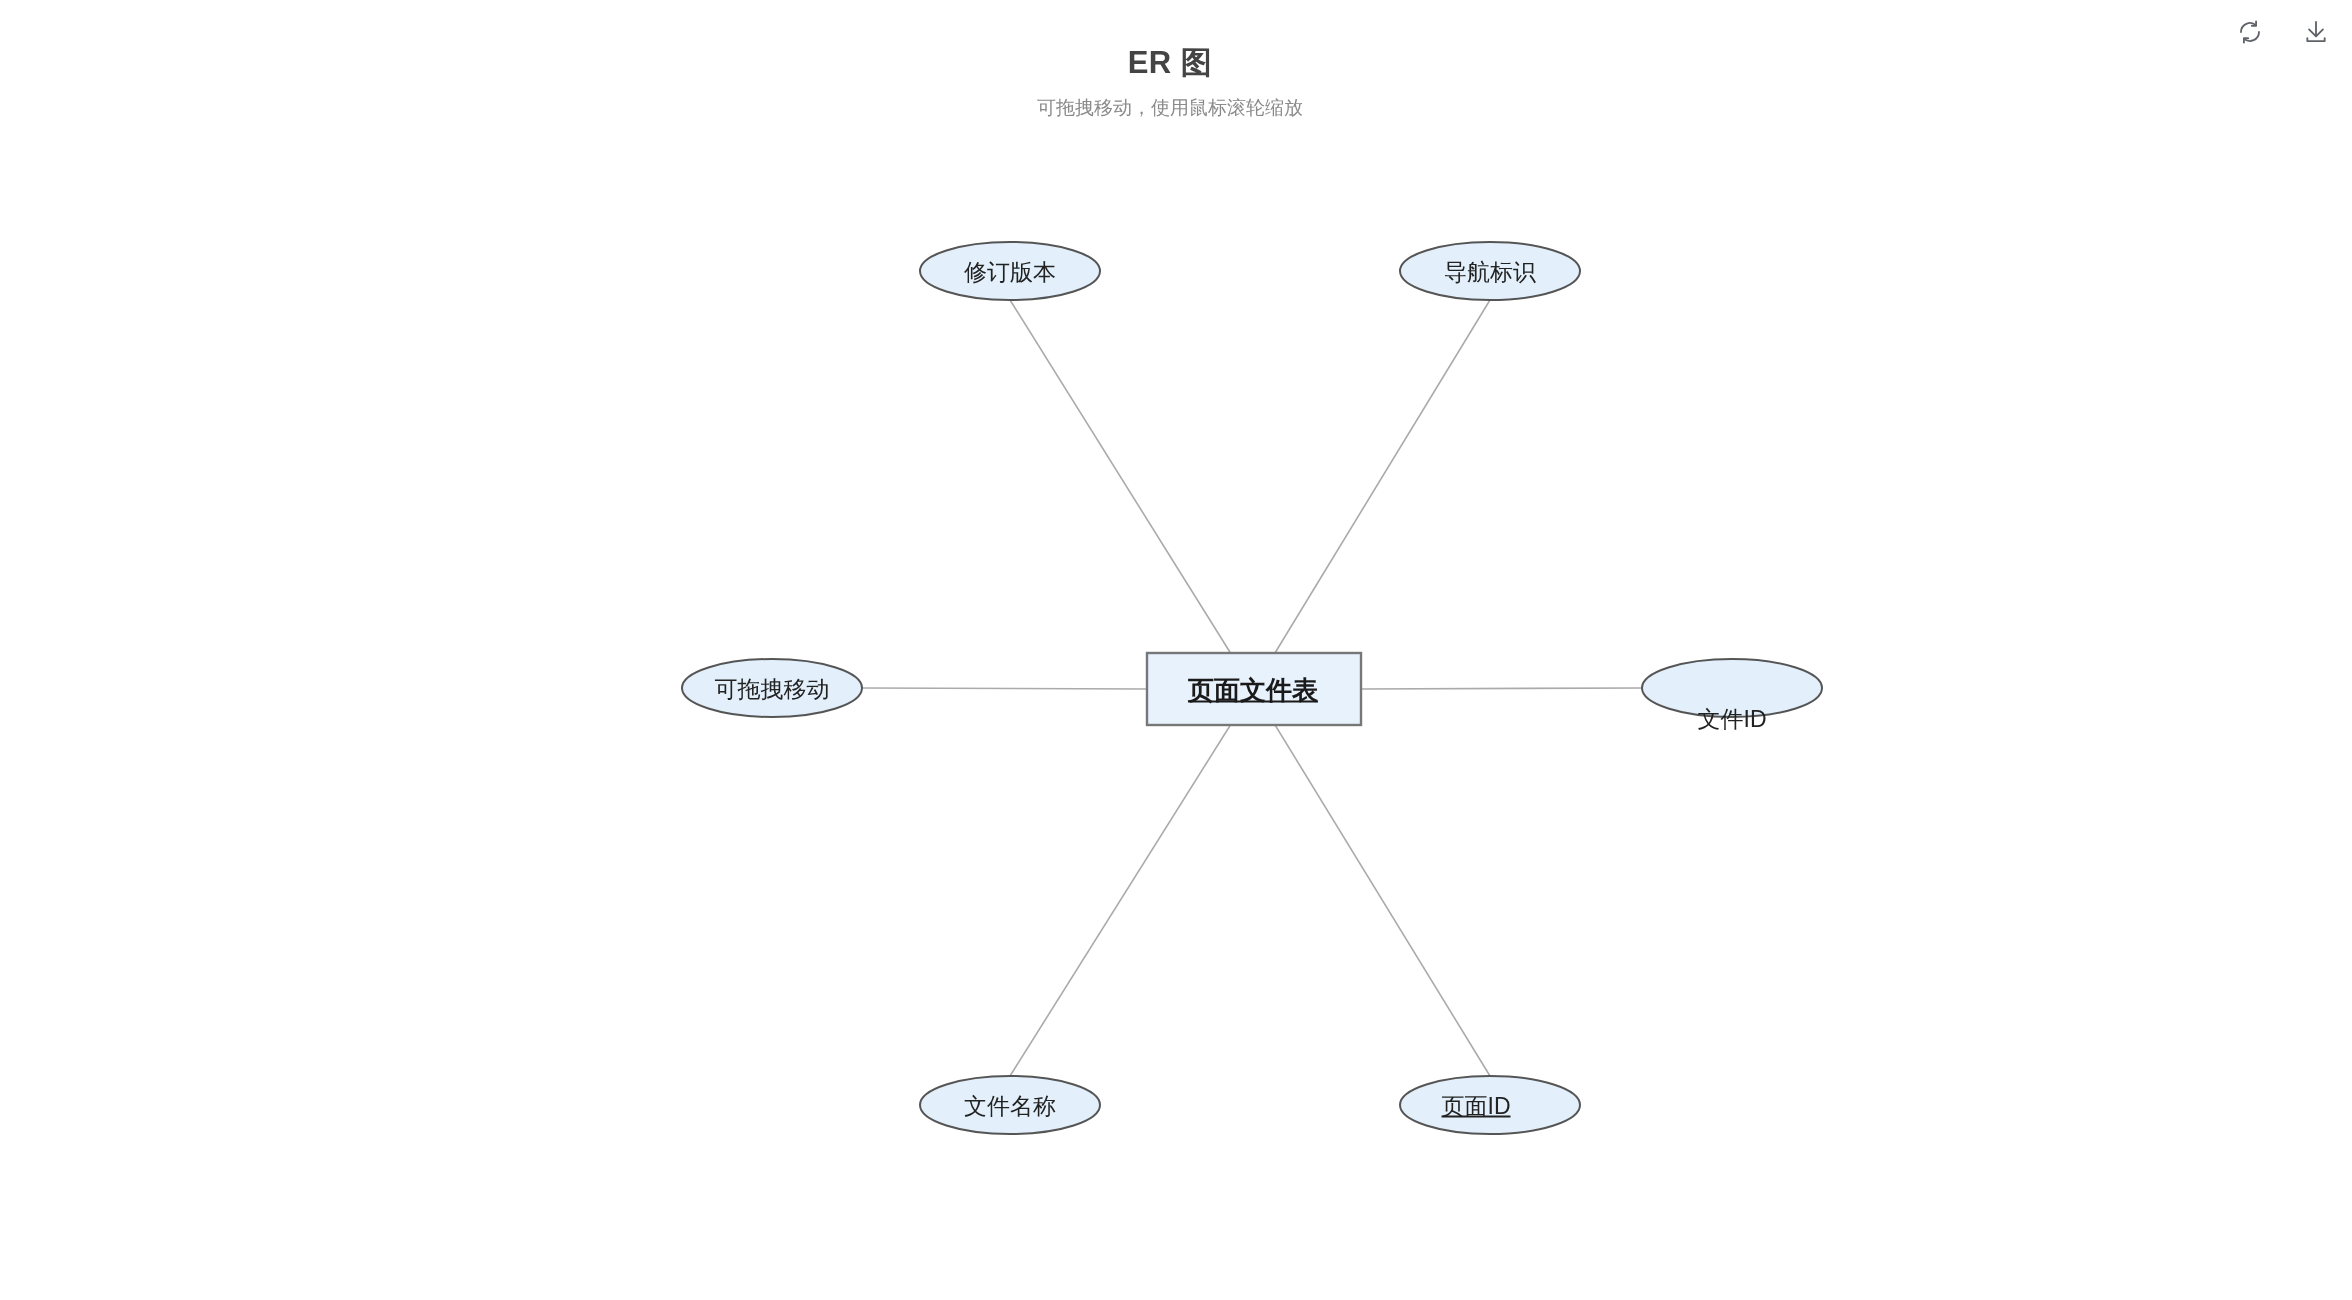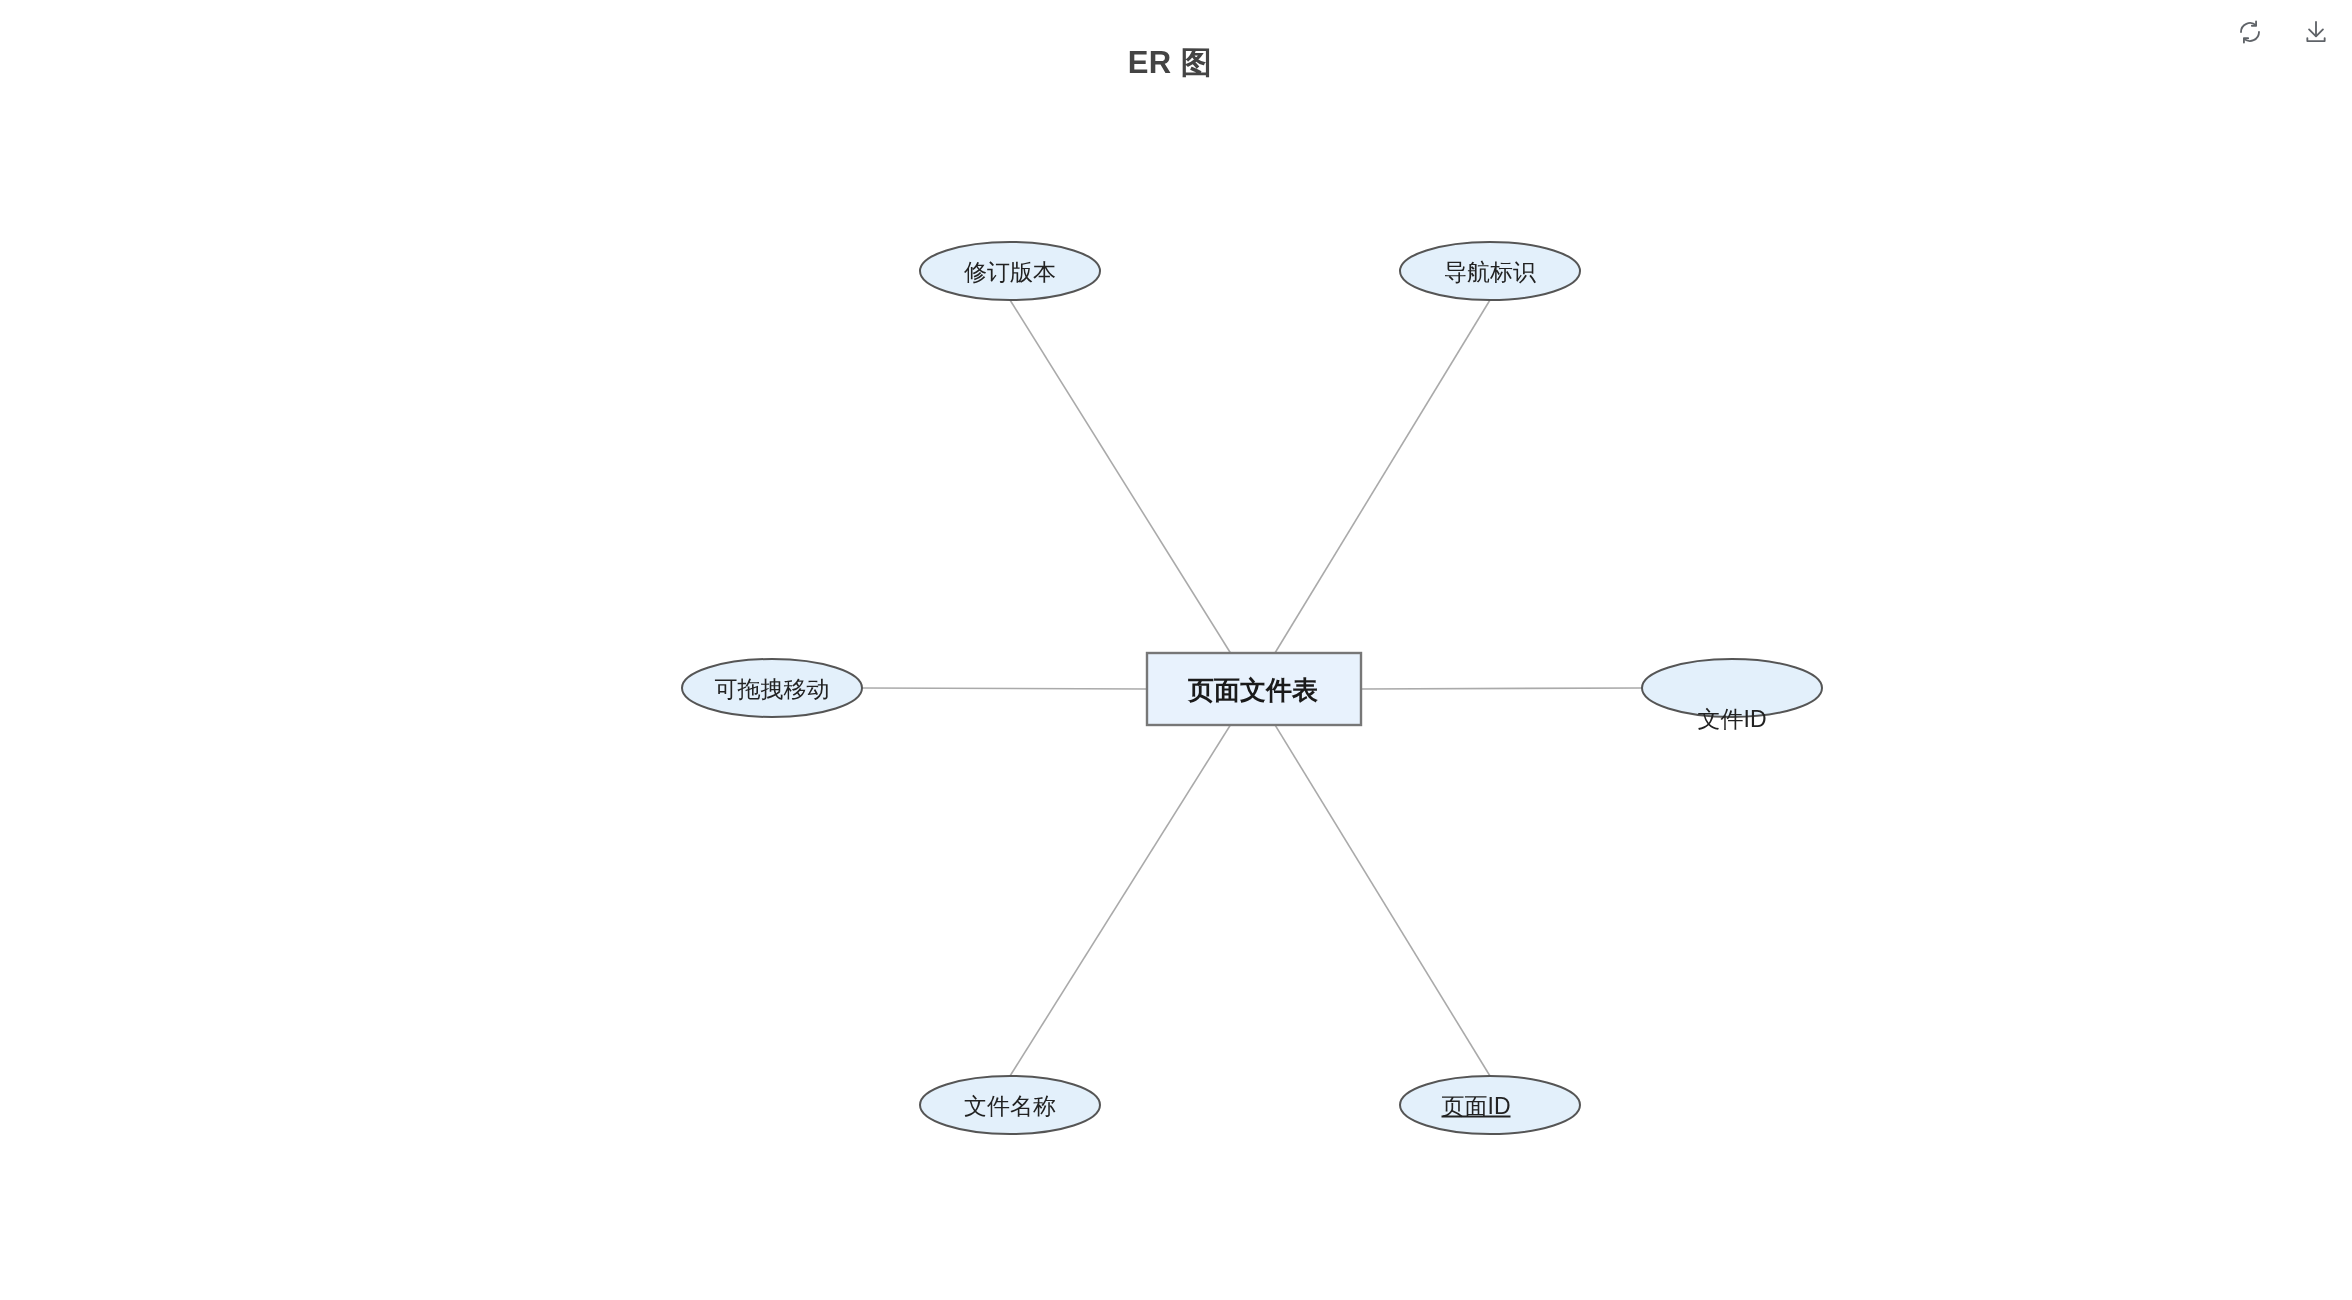--- a/index.html
+++ b/index.html
@@ -116,32 +116,33 @@
     <ellipse cx="772" cy="688" rx="90" ry="29" fill="#e3f0fb" stroke="#555555" stroke-width="2"></ellipse>
     <ellipse cx="1732" cy="688" rx="90" ry="29" fill="#e3f0fb" stroke="#555555" stroke-width="2"></ellipse>
     <ellipse cx="1010" cy="1105" rx="90" ry="29" fill="#e3f0fb" stroke="#555555" stroke-width="2"></ellipse>
     <ellipse cx="1490" cy="1105" rx="90" ry="29" fill="#e3f0fb" stroke="#555555" stroke-width="2"></ellipse>
   </g>
 
   <rect x="1147" y="653" width="214" height="72" fill="#e8f2fd" stroke="#777777" stroke-width="2.4"></rect>
 </svg>
 
 <div id="node-labels">
-  <div class="node-label entity-label" style="left:1253px; top:690px;">页面文件表</div>
+  <div class="node-label entity-label" style="left:1253px; top:690px;text-decoration:underline;">页面文件表</div>
 
   <div class="node-label attr-label" style="left:1010px; top:272px;">修订版本</div>
   <div class="node-label attr-label" style="left:1490px; top:272px;">导航标识</div>
   <div class="node-label attr-label" style="left:772px; top:689px;">可拖拽移动</div>
   <div class="node-label attr-label" style="left:1732px; top:719px;text-align:center;">文件ID</div>
   <div class="node-label attr-label" style="left:1010px; top:1106px;">文件名称</div>
   <div class="node-label attr-label" style="left:1476px; top:1106px;text-decoration:underline;">页面ID</div>
 </div>
 
 <div id="page-header">
   <h1 id="diagram-title">ER 图</h1>
+  <p id="diagram-subtitle">可拖拽移动，使用鼠标滚轮缩放</p>
 </div>
 
 <div id="toolbar">
   <button class="tool-btn">
     <span>
       <svg width="26" height="26" viewBox="0 0 24 24" fill="none" stroke="#5f6368" stroke-width="1.7" stroke-linecap="round" stroke-linejoin="round">
         <path d="M20.3 12a8.3 8.3 0 0 1-13.9 6.1"></path>
         <path d="M3.7 12a8.3 8.3 0 0 1 13.9-6.1"></path>
         <polyline points="17.6 2.3 17.6 6.2 13.7 6.2"></polyline>
         <polyline points="6.4 21.7 6.4 17.8 10.3 17.8"></polyline>

